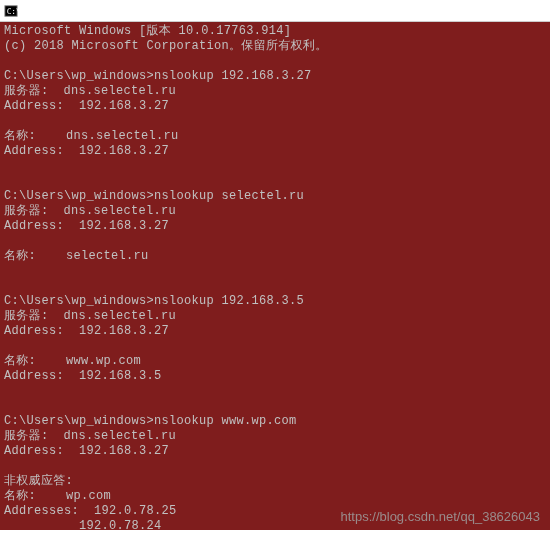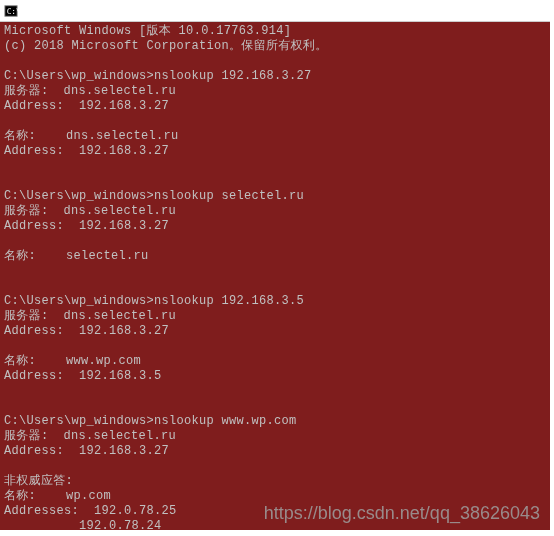--- a/index.html
+++ b/index.html
@@ -49,21 +49,21 @@
       white-space: pre;
       overflow: hidden;
       letter-spacing: 0.3px;
     }
     .watermark {
       position: absolute;
       bottom: 12px;
       right: 14px;
       color: #9e9e9e;
       font-family: Arial, sans-serif;
-      font-size: 18px;
+      font-size: 13px;
       opacity: 0.85;
     }
   </style>
 </head>
 <body>
 
 <div class="window">
   <div class="titlebar">
     <span class="app-icon">
       <svg viewBox="0 0 16 16">

